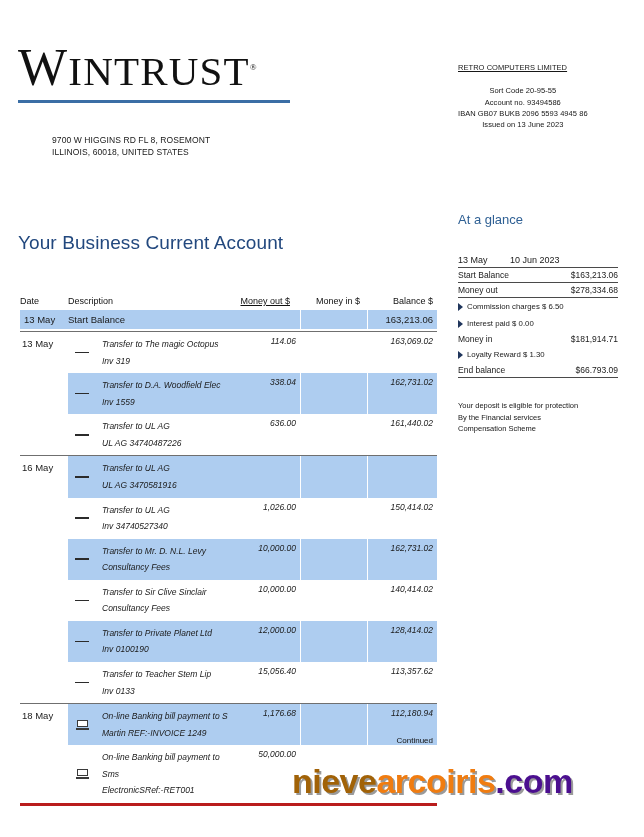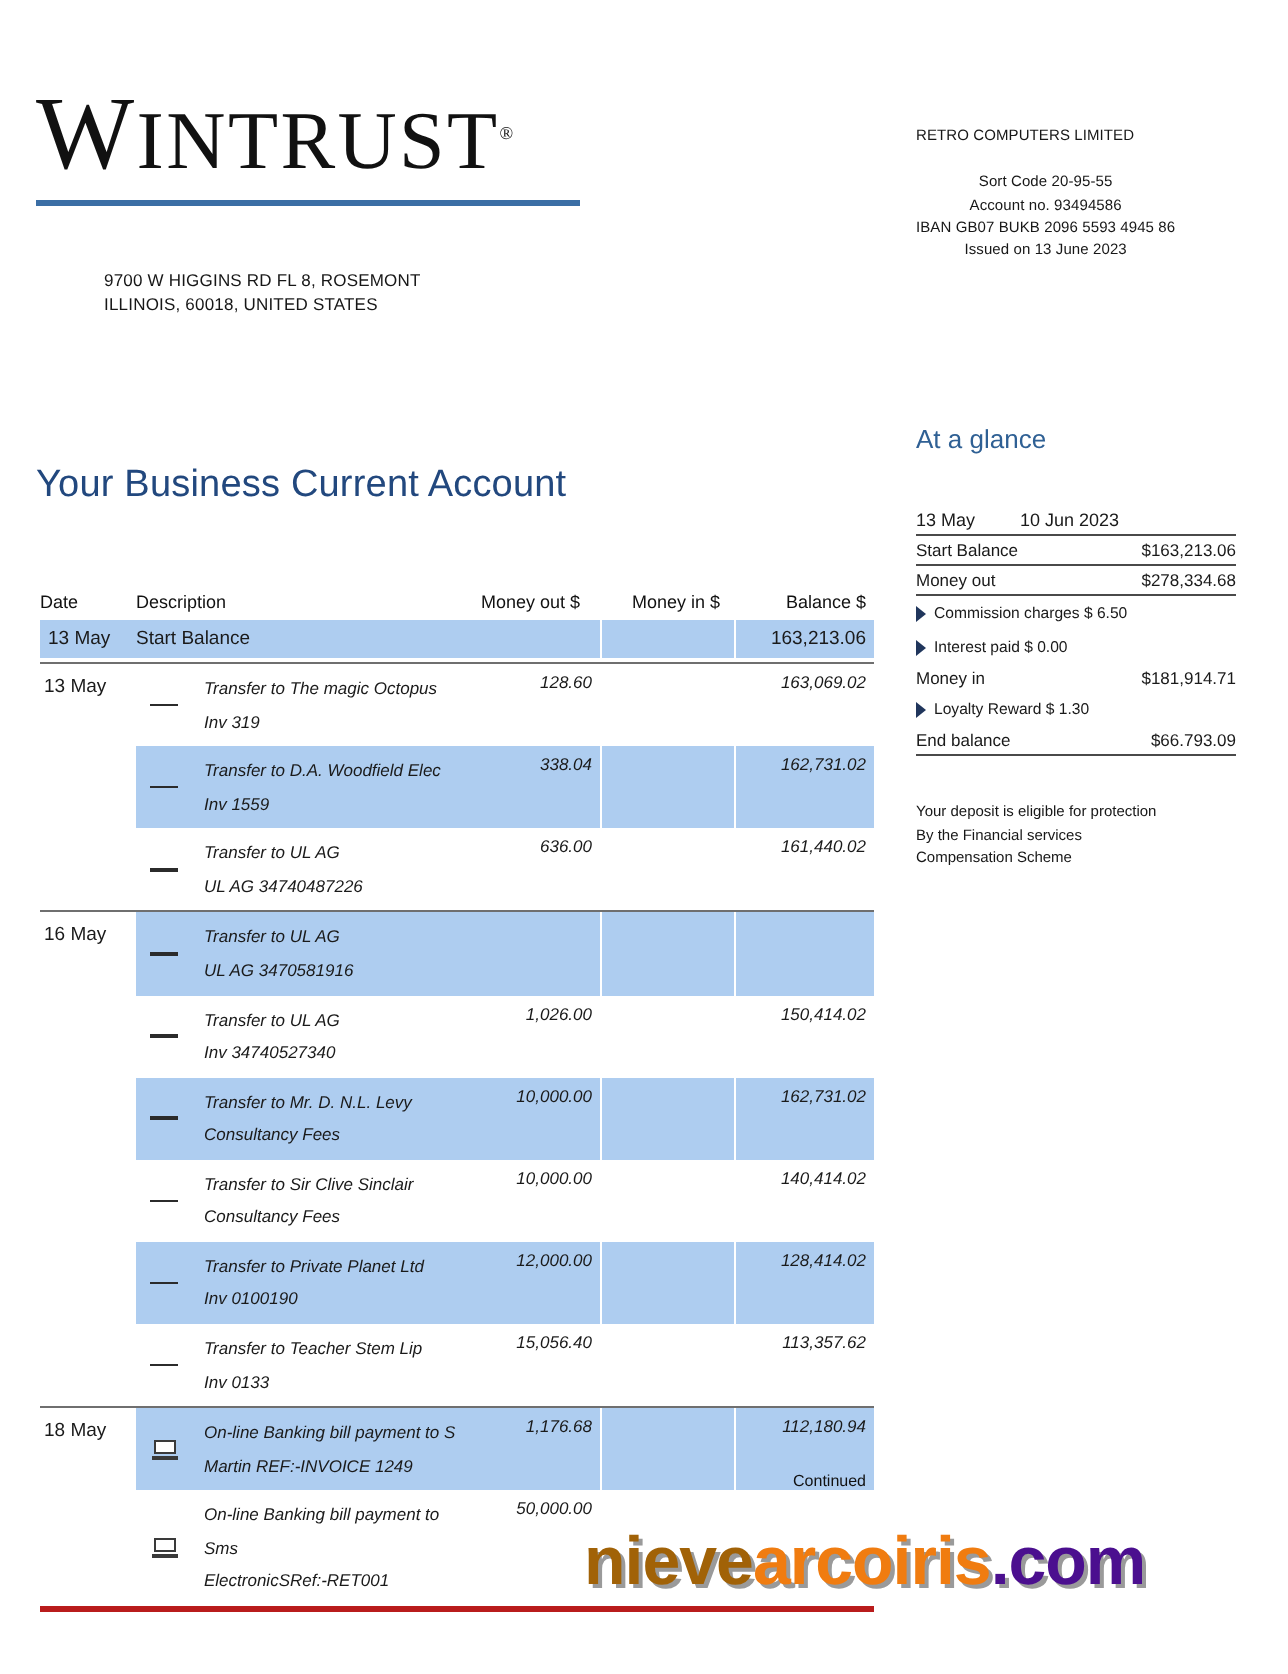--- a/index.html
+++ b/index.html
@@ -58,21 +58,21 @@
 
   #account-block {
     position: absolute;
     left: 458px;
     top: 62px;
     font-size: 7.5px;
     line-height: 1.5;
     color: #171717;
     letter-spacing: 0.05px;
   }
-  #account-holder { margin-bottom: 12px; }
+  #account-holder { margin-bottom: 12px; text-decoration: underline; }
   #account-lines div { white-space: nowrap; text-align: center; }
 
   
   #statement-title {
     position: absolute;
     left: 18px;
     top: 232px;
     font-size: 19px;
     color: #22487e;
     letter-spacing: 0.1px;
@@ -90,21 +90,21 @@
     font-size: 9px;
     color: #111111;
     padding-bottom: 4px;
   }
   .col-date   { width: 48px; flex: 0 0 48px; }
   .col-desc   { flex: 1 1 auto; }
   .col-out    { width: 66px; flex: 0 0 66px; text-align: right; }
   .col-in     { width: 66px; flex: 0 0 66px; text-align: right; }
   .col-bal    { width: 69px; flex: 0 0 69px; text-align: right; }
 
-  .txn-head .col-out { padding-right: 4px; }
+  .txn-head .col-out { padding-right: 4px; text-decoration: underline; }
   .txn-head .col-in  { padding-right: 4px; }
   .txn-head .col-bal { padding-right: 4px; }
 
   
   .start-row {
     display: flex;
     height: 19px;
     align-items: center;
     font-size: 9.5px;
     margin-bottom: 2px;
@@ -352,21 +352,21 @@
     <div id="groups-container">
         <div class="date-group">
           <div class="group-body">
             <div class="group-date">13 May</div>
             <div class="group-rows">
               <div class="txn-row">
                 <div class="r-marker">
                   <span class="marker-dash"></span>
                 </div>
                 <div class="r-desc"><span>Transfer to The magic Octopus</span><span class="line2">Inv 319</span></div>
-                <div class="r-out">128.60</div>
+                <div class="r-out">114.06</div>
                 <div class="r-in"></div>
                 <div class="r-bal">163,069.02</div>
               </div>
               <div class="txn-row shaded">
                 <div class="r-marker">
                   <span class="marker-dash"></span>
                 </div>
                 <div class="r-desc"><span>Transfer to D.A. Woodfield Elec</span><span class="line2">Inv 1559</span></div>
                 <div class="r-out">338.04</div>
                 <div class="r-in"></div>

